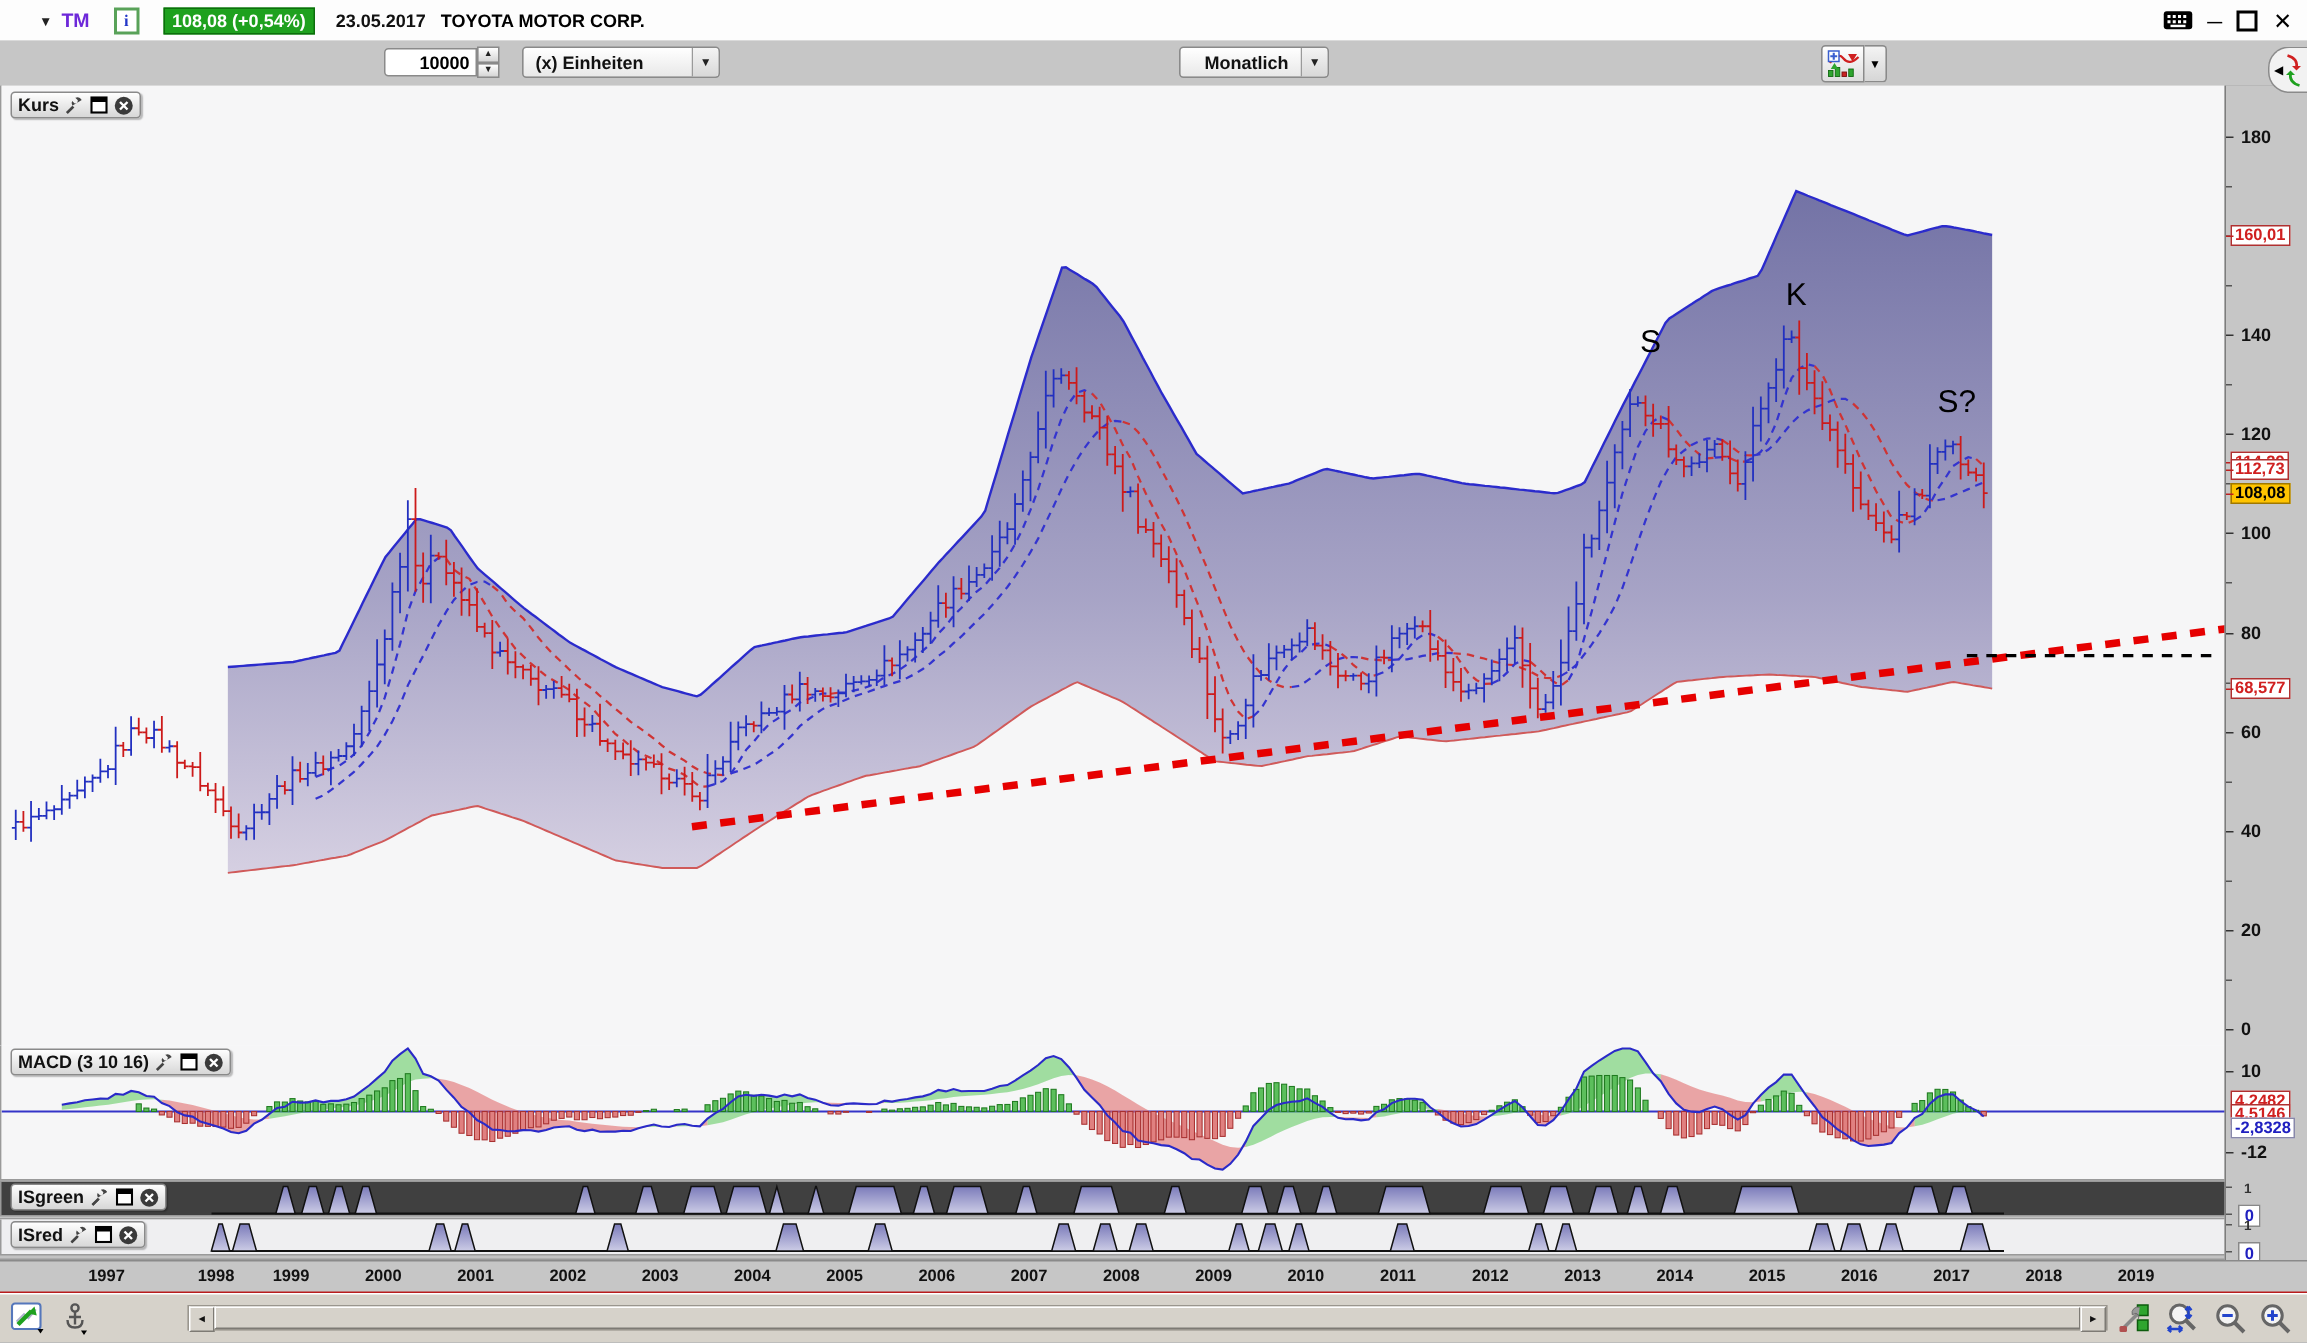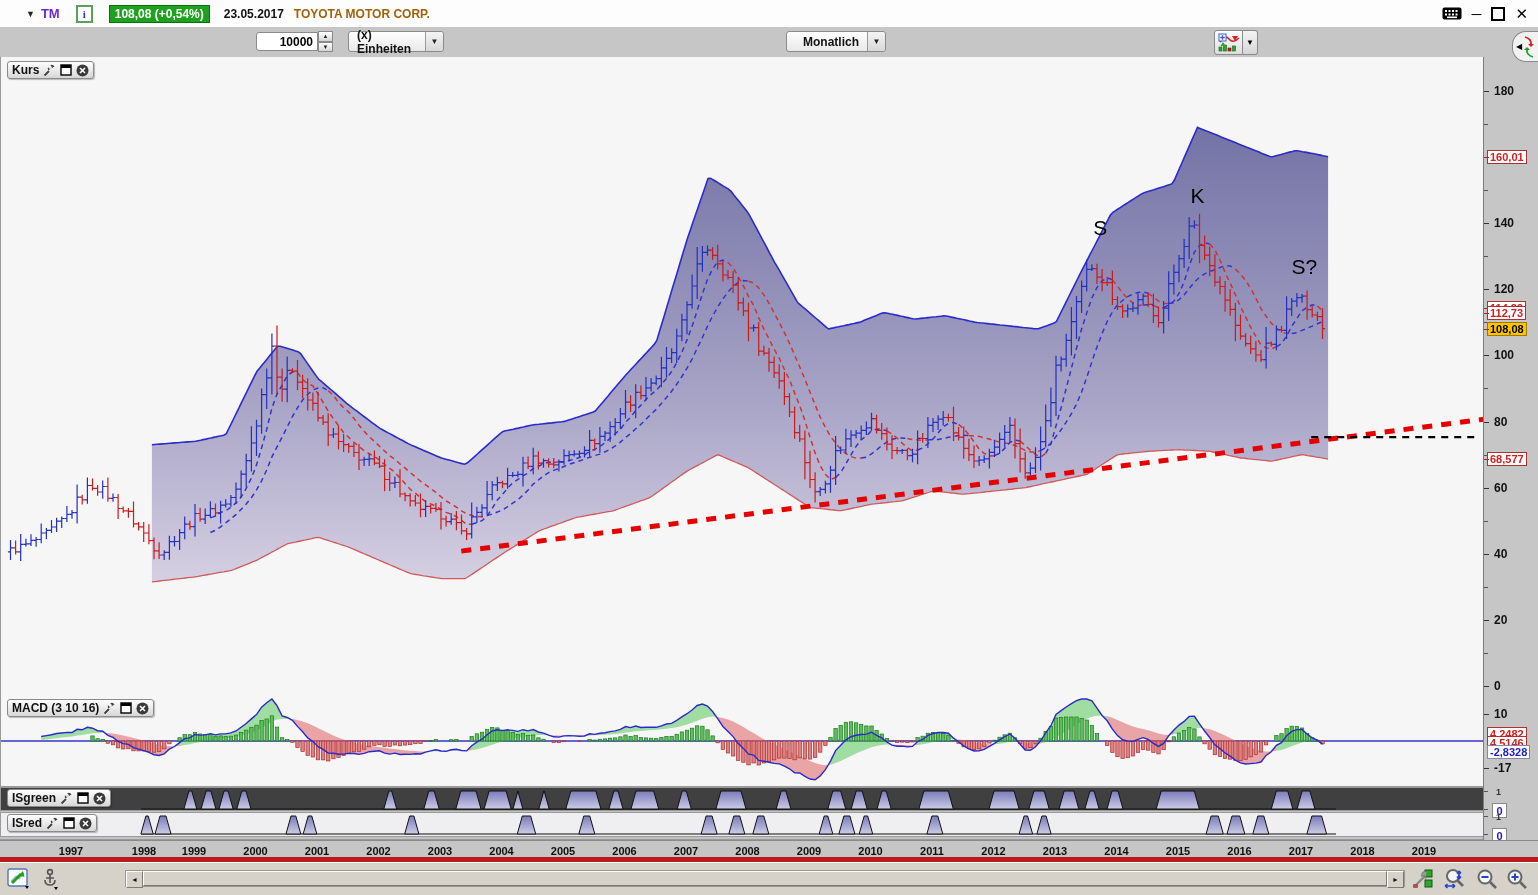--- a/index.html
+++ b/index.html
@@ -10,40 +10,40 @@
   .titlebar{left:0;top:0;width:1538px;height:27px;background:#fdfdfd;border-bottom:1px solid #e2e2e2;
             display:flex;align-items:center;}
   .sym-arrow{margin-left:26px;font-size:9px;color:#222;}
   .sym{margin-left:6px;font-weight:bold;font-size:13px;color:#6d28d9;}
   .info-ic{margin-left:16px;width:13px;height:14px;border:2px solid #59a259;background:#fff;
            color:#2438c8;font-weight:bold;font-size:11px;font-family:"Liberation Serif",serif;
            display:flex;align-items:center;justify-content:center;}
   .badge{margin-left:16px;background:#1ea11e;border:1px solid #0c6e0c;color:#fff;font-weight:bold;
          font-size:12px;padding:1px 5px;}
   .tdate{margin-left:14px;font-weight:bold;font-size:12px;color:#111;}
-  .tname{margin-left:10px;font-weight:bold;font-size:12px;color:#a16207;}
+  .tname{margin-left:10px;font-weight:bold;font-size:12px;color:#000000;}
   .win-btns{margin-left:auto;display:flex;align-items:center;gap:10px;margin-right:10px;}
   .win-btn{color:#000;display:flex;align-items:center;justify-content:center;cursor:default;}
   .glyph-min{font-weight:bold;font-size:14px;}
   .sq{width:10px;height:10px;border:2px solid #000;}
   .glyph-x{font-weight:bold;font-size:15px;}
   
   .toolbar{left:0;top:27px;width:1538px;height:30px;background:#c6c6c6;border-bottom:1px solid #8f8f8f;}
   .spinner{left:256px;top:5px;height:19px;display:flex;}
   .spin-val{width:62px;height:19px;background:#fff;border:1px solid #8a8a8a;border-radius:3px 0 0 3px;
             font-size:12px;font-weight:bold;text-align:right;padding:0 4px;box-sizing:border-box;}
   .spin-btns{width:15px;height:21px;display:flex;flex-direction:column;font-size:6px;color:#222;}
   .spin-btns div{flex:1;border:1px solid #8a8a8a;background:linear-gradient(#fff,#d5d5d5);
                  display:flex;align-items:center;justify-content:center;}
   .dd{height:21px;background:linear-gradient(#fff,#e8e8e8);border:1px solid #8a8a8a;border-radius:3px;
       display:flex;align-items:center;box-sizing:border-box;}
   .dd .txt{font-size:12px;font-weight:bold;color:#111;padding:0 8px;flex:1;}
   .dd .arr{width:17px;align-self:stretch;border-left:1px solid #9a9a9a;display:flex;align-items:center;
            justify-content:center;font-size:8px;color:#222;background:linear-gradient(#f4f4f4,#d8d8d8);border-radius:0 3px 3px 0;}
-  .dd-einheiten{left:348px;top:4px;width:96px;}
+  .dd-einheiten{left:348px;top:4px;width:132px;}
   .dd-monat{left:786px;top:4px;width:100px;}
   .ind-btn{left:1214px;top:3px;height:25px;display:flex;}
   .ind-main{width:27px;border:1px solid #8a8a8a;border-radius:3px 0 0 3px;background:linear-gradient(#fff,#ddd);
             display:flex;align-items:center;justify-content:center;}
   .ind-arr{width:14px;border:1px solid #8a8a8a;border-left:none;border-radius:0 3px 3px 0;
            background:linear-gradient(#f4f4f4,#d6d6d6);display:flex;align-items:center;justify-content:center;font-size:8px;}
   .collapse-tab{left:1512px;top:31px;width:26px;height:29px;background:#f2f2f2;border:1px solid #8a8a8a;
                 border-right:none;border-radius:14px 0 0 14px;display:flex;align-items:center;z-index:6;}
   
   .panel{background:#f6f6f7;border-left:1px solid #9a9a9a;}
@@ -68,21 +68,21 @@
   .gut-tick.minor{width:4px;background:#555;}
   .marker{position:absolute;left:4px;font-size:11px;font-weight:bold;padding:0 2px;border:1px solid #b03030;
           background:#fff;color:#d02020;white-space:nowrap;}
   .marker.last{background:#ffc400;color:#000;border-color:#a07800;}
   .marker.blue{color:#2020c0;border-color:#8888aa;}
   .gut-sm{position:absolute;left:12px;font-size:9px;font-weight:bold;color:#333;}
   .zero-box{position:absolute;left:8px;width:13px;height:13px;background:#fff;border:1px solid #888;
             color:#2020c0;font-size:11px;font-weight:bold;display:flex;align-items:center;justify-content:center;}
   
   .taxis{left:0;top:840px;width:1538px;height:22px;background:#c6c6c6;border-top:1px solid #8a8a8a;
-         border-bottom:5px solid #b91c1c;box-sizing:border-box;}
+         border-bottom:1px solid #b91c1c;box-sizing:border-box;}
   .year{position:absolute;top:4px;transform:translateX(-50%);font-size:11px;font-weight:bold;color:#111;}
   
   .statusbar{left:0;top:862px;width:1538px;height:33px;background:#d6d2ca;border-top:1px solid #fff;box-sizing:border-box;}
   .sb-btn{position:absolute;width:26px;height:24px;display:flex;align-items:center;justify-content:center;}
   .scroll{position:absolute;top:7px;height:17px;background:#bdb9b1;border:1px solid #9a968e;box-sizing:border-box;display:flex;}
   .sc-btn{width:15px;height:15px;background:#d6d2ca;border:1px solid;border-color:#fff #7d7a74 #7d7a74 #fff;
           display:flex;align-items:center;justify-content:center;font-size:7px;color:#111;}
   .sc-thumb{flex:1;background:#d6d2ca;border:1px solid;border-color:#fff #7d7a74 #7d7a74 #fff;}
 </style>
 </head>
@@ -921,21 +921,21 @@
       <div class="marker" style="top: 244.203px; left: 3px;">114,29</div>
       <div class="gut-tick" style="top: 251.203px; background: rgb(192, 32, 32);"></div>
       <div class="marker" style="top: 249.36px; left: 3px;">112,73</div>
       <div class="gut-tick" style="top: 256.36px; background: rgb(192, 32, 32);"></div>
       <div class="marker last" style="top: 264.731px; left: 3px;">108,08</div>
       <div class="gut-tick" style="top: 271.731px; background: rgb(192, 32, 32);"></div>
       <div class="marker" style="top: 395.312px; left: 3px;">68,577</div>
       <div class="gut-tick" style="top: 402.312px; background: rgb(192, 32, 32);"></div>
       <div class="gut-lbl" style="top: 650px; left: 10px;">10</div>
       <div class="gut-tick" style="top: 657px;"></div>
-      <div class="gut-lbl" style="top: 704px; left: 10px;">-17</div>
+      <div class="gut-lbl" style="top: 704px; left: 10px;">-12</div>
       <div class="gut-tick" style="top: 711px;"></div>
       <div class="marker" style="top: 670px; left: 3px;">4,2482</div>
       <div class="marker" style="top: 679px; left: 3px;">4,5146</div>
       <div class="marker blue" style="top: 688px; left: 3px;">-2,8328</div>
       <div class="gut-sm" style="top: 730px; left: 12px;">1</div>
       <div class="zero-box" style="top: 746px;">0</div>
       <div class="gut-tick minor" style="top: 734px;"></div>
       <div class="gut-tick minor" style="top: 752px;"></div>
       <div class="gut-sm" style="top: 755px; left: 12px;">1</div>
       <div class="zero-box" style="top: 771px;">0</div>

